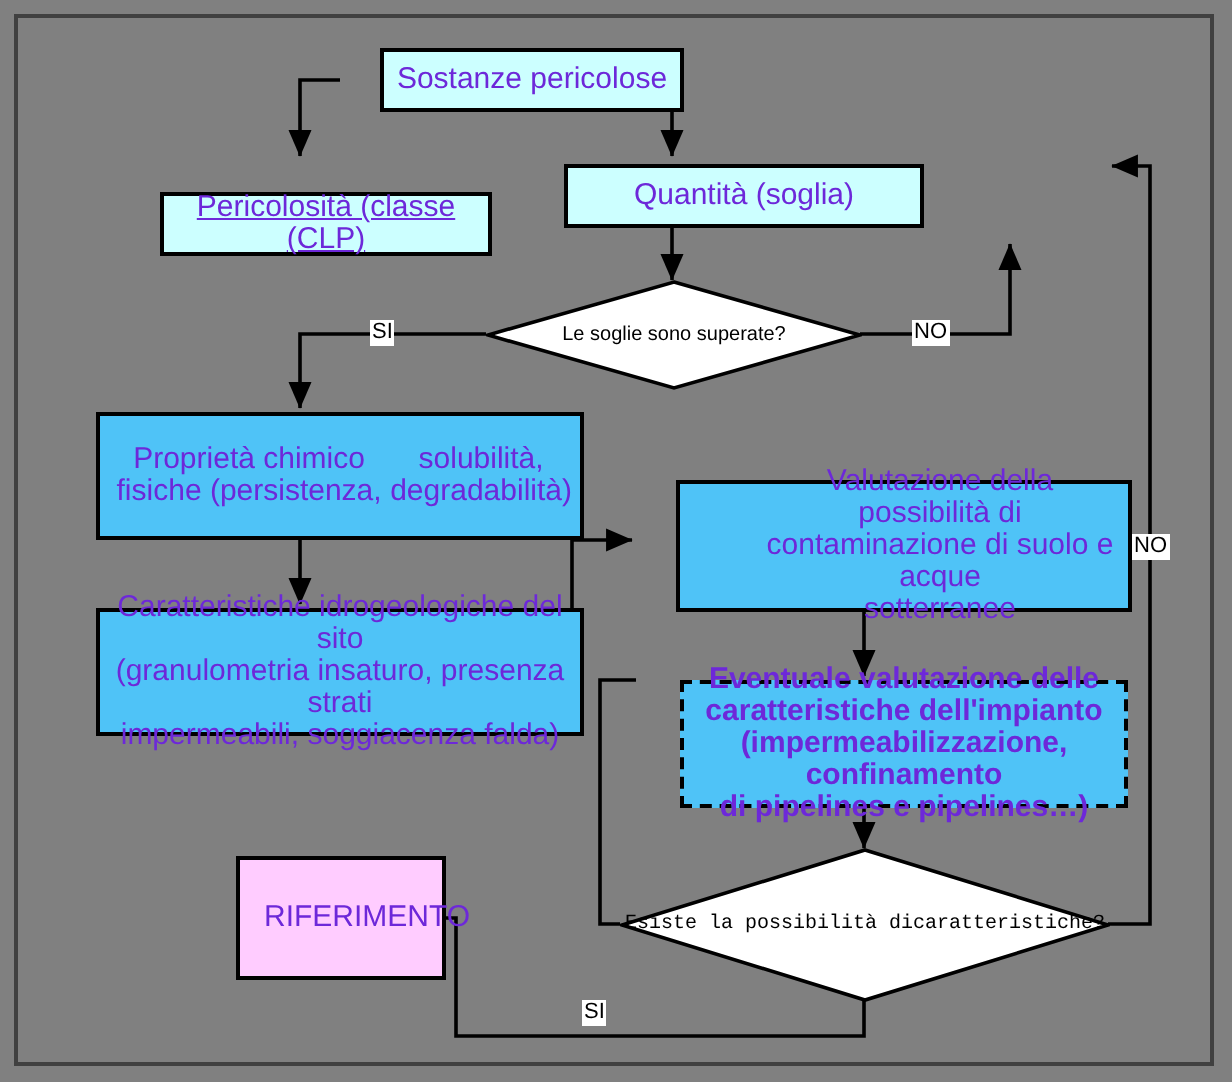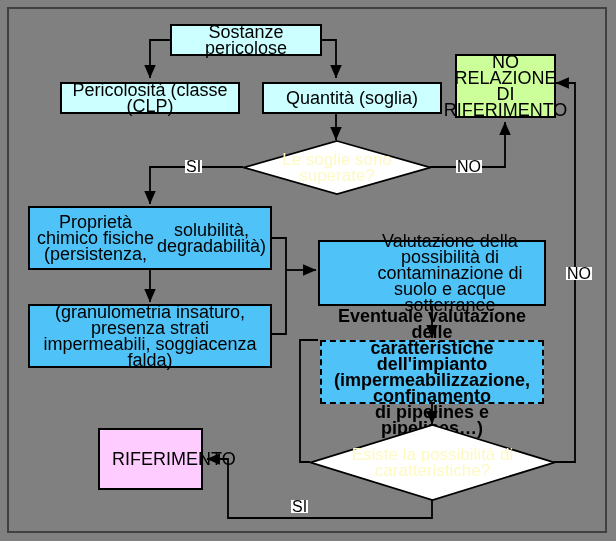--- a/index.html
+++ b/index.html
@@ -37,25 +37,26 @@
     height: 541px;
   }
   .node {
     position: absolute;
     box-sizing: border-box;
     border: 2px solid #000000;
     display: flex;
     align-items: center;
     justify-content: center;
     text-align: center;
-    font-size: 18px;
+    font-size: 15px;
     line-height: 16px;
-    color: #000000;
+    color: #6d28d9;
     padding: 2px 4px;
     z-index: 3;
+    margin-left: 20px;
   }
   .node.cyan  { background: #ccffff; }
   .node.blue  { background: #4fc3f7; }
   .node.green { background: #ccff99; }
   .node.pink  { background: #ffccff; }
   .node.dashed { border: 2px dashed #000000; }
   .diamond-wrap {
     position: absolute;
     z-index: 3;
   }
@@ -67,29 +68,29 @@
   .diamond-label {
     position: absolute;
     left: 0;
     top: 0;
     width: 100%;
     height: 100%;
     display: flex;
     align-items: center;
     justify-content: center;
     text-align: center;
-    font-size: 17px;
+    font-size: 10px;
     line-height: 16px;
-    color: #fef9c3;
+    color: #000000;
   }
   .edge-label {
     position: absolute;
     background: #ffffff;
     color: #000000;
-    font-size: 16px;
+    font-size: 11px;
     line-height: 13px;
     padding: 0 1px;
     z-index: 5;
     white-space: nowrap;
   }
 </style>
 </head>
 <body>
 
 <div id="canvas">
@@ -131,46 +132,43 @@
       <path d="M310,462 L300,462 L300,340 L318,340"></path>
 
       <path d="M432,500 L432,518 L228,518 L228,459 L207,459" marker-end="url(#arrow)"></path>
     </g>
   </svg>
 
   <div class="node cyan" style="left:170px; top:24px; width:152px; height:32px;">
     <span>Sostanze pericolose</span>
   </div>
 
-  <div class="node cyan" style="left:60px; top:82px; width:180px; height:32px;">
+  <div class="node cyan" style="left:60px; top:96px; width:166px; height:32px;text-decoration:underline;">
     <span>Pericolosità (classe (CLP)</span>
   </div>
 
   <div class="node cyan" style="left:262px; top:82px; width:180px; height:32px;">
     <span>Quantità (soglia)</span>
   </div>
 
-  <div class="node green" style="left:455px; top:54px; width:101px; height:64px; flex-direction:column;">
-    <span>NO RELAZIONE</span>
-    <span>DI RIFERIMENTO</span>
-  </div>
 
   <div class="diamond-wrap" style="left:243px; top:140px; width:188px; height:55px;">
     <svg width="188" height="55" viewBox="0 0 188 55" xmlns="http://www.w3.org/2000/svg">
       <polygon points="94,1 187,27.5 94,54 1,27.5" fill="#ffffff" stroke="#000000" stroke-width="1.8"></polygon>
     </svg>
     <div class="diamond-label">Le soglie sono superate?</div>
   </div>
 
   <div class="node blue" style="left:28px; top:206px; width:244px; height:64px; flex-direction:row;">
     <span>Proprietà chimico fisiche (persistenza,</span>
     <span>solubilità, degradabilità)</span>
   </div>
 
   <div class="node blue" style="left:28px; top:304px; width:244px; height:64px; flex-direction:column;">
+    <span>Caratteristiche idrogeologiche del sito</span>
     <span>(granulometria insaturo, presenza strati</span>
     <span>impermeabili, soggiacenza falda)</span>
   </div>
 
   <div class="node blue" style="left:318px; top:240px; width:228px; height:66px; flex-direction:column;padding-left:40px;">
     <span>Valutazione della possibilità di</span>
     <span>contaminazione di suolo e acque</span>
     <span>sotterranee</span>
   </div>
 
@@ -178,21 +176,21 @@
     <span>Eventuale valutazione delle</span>
     <span>caratteristiche dell'impianto</span>
     <span>(impermeabilizzazione, confinamento</span>
     <span>di pipelines e pipelines…)</span>
   </div>
 
   <div class="diamond-wrap" style="left:310px; top:424px; width:245px; height:77px;">
     <svg width="245" height="77" viewBox="0 0 245 77" xmlns="http://www.w3.org/2000/svg">
       <polygon points="122.5,1 244,38.5 122.5,76 1,38.5" fill="#ffffff" stroke="#000000" stroke-width="1.8"></polygon>
     </svg>
-    <div class="diamond-label" style="flex-direction:column;">
+    <div class="diamond-label" style="flex-direction:row;font-family:Liberation Mono, monospace;">
       <span>Esiste la possibilità di</span>
       <span>caratteristiche?</span>
     </div>
   </div>
 
   <div class="node pink" style="left:98px; top:428px; width:105px; height:62px; flex-direction:column; align-items:flex-start; padding-left:12px;">
     <span>RIFERIMENTO</span>
   </div>
 
   <div class="edge-label" style="left:185px; top:160px;">

